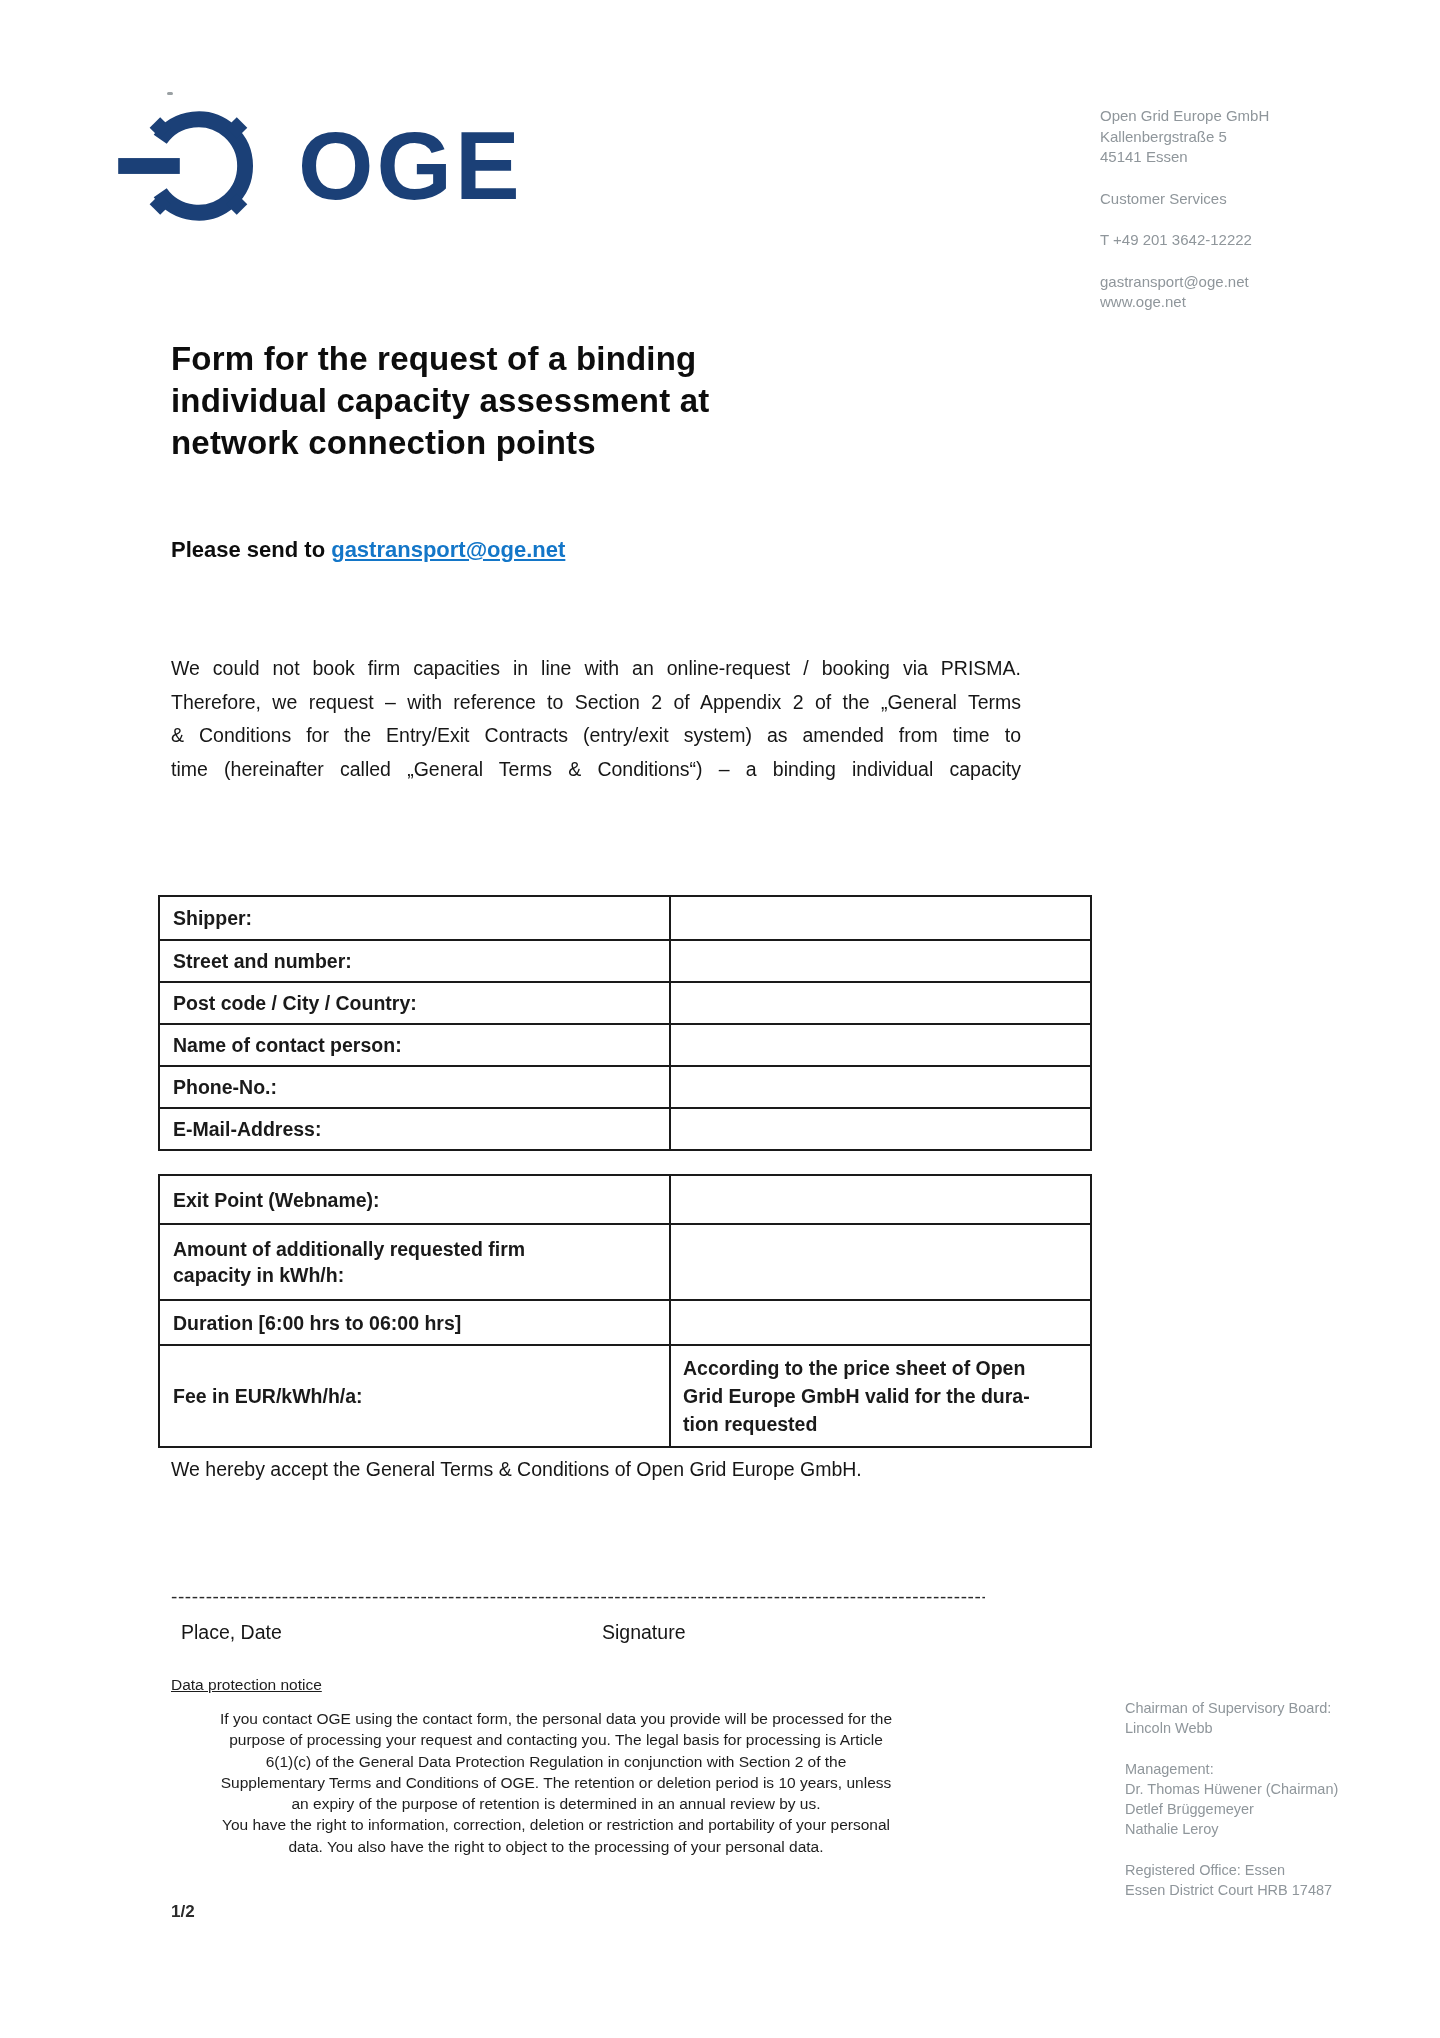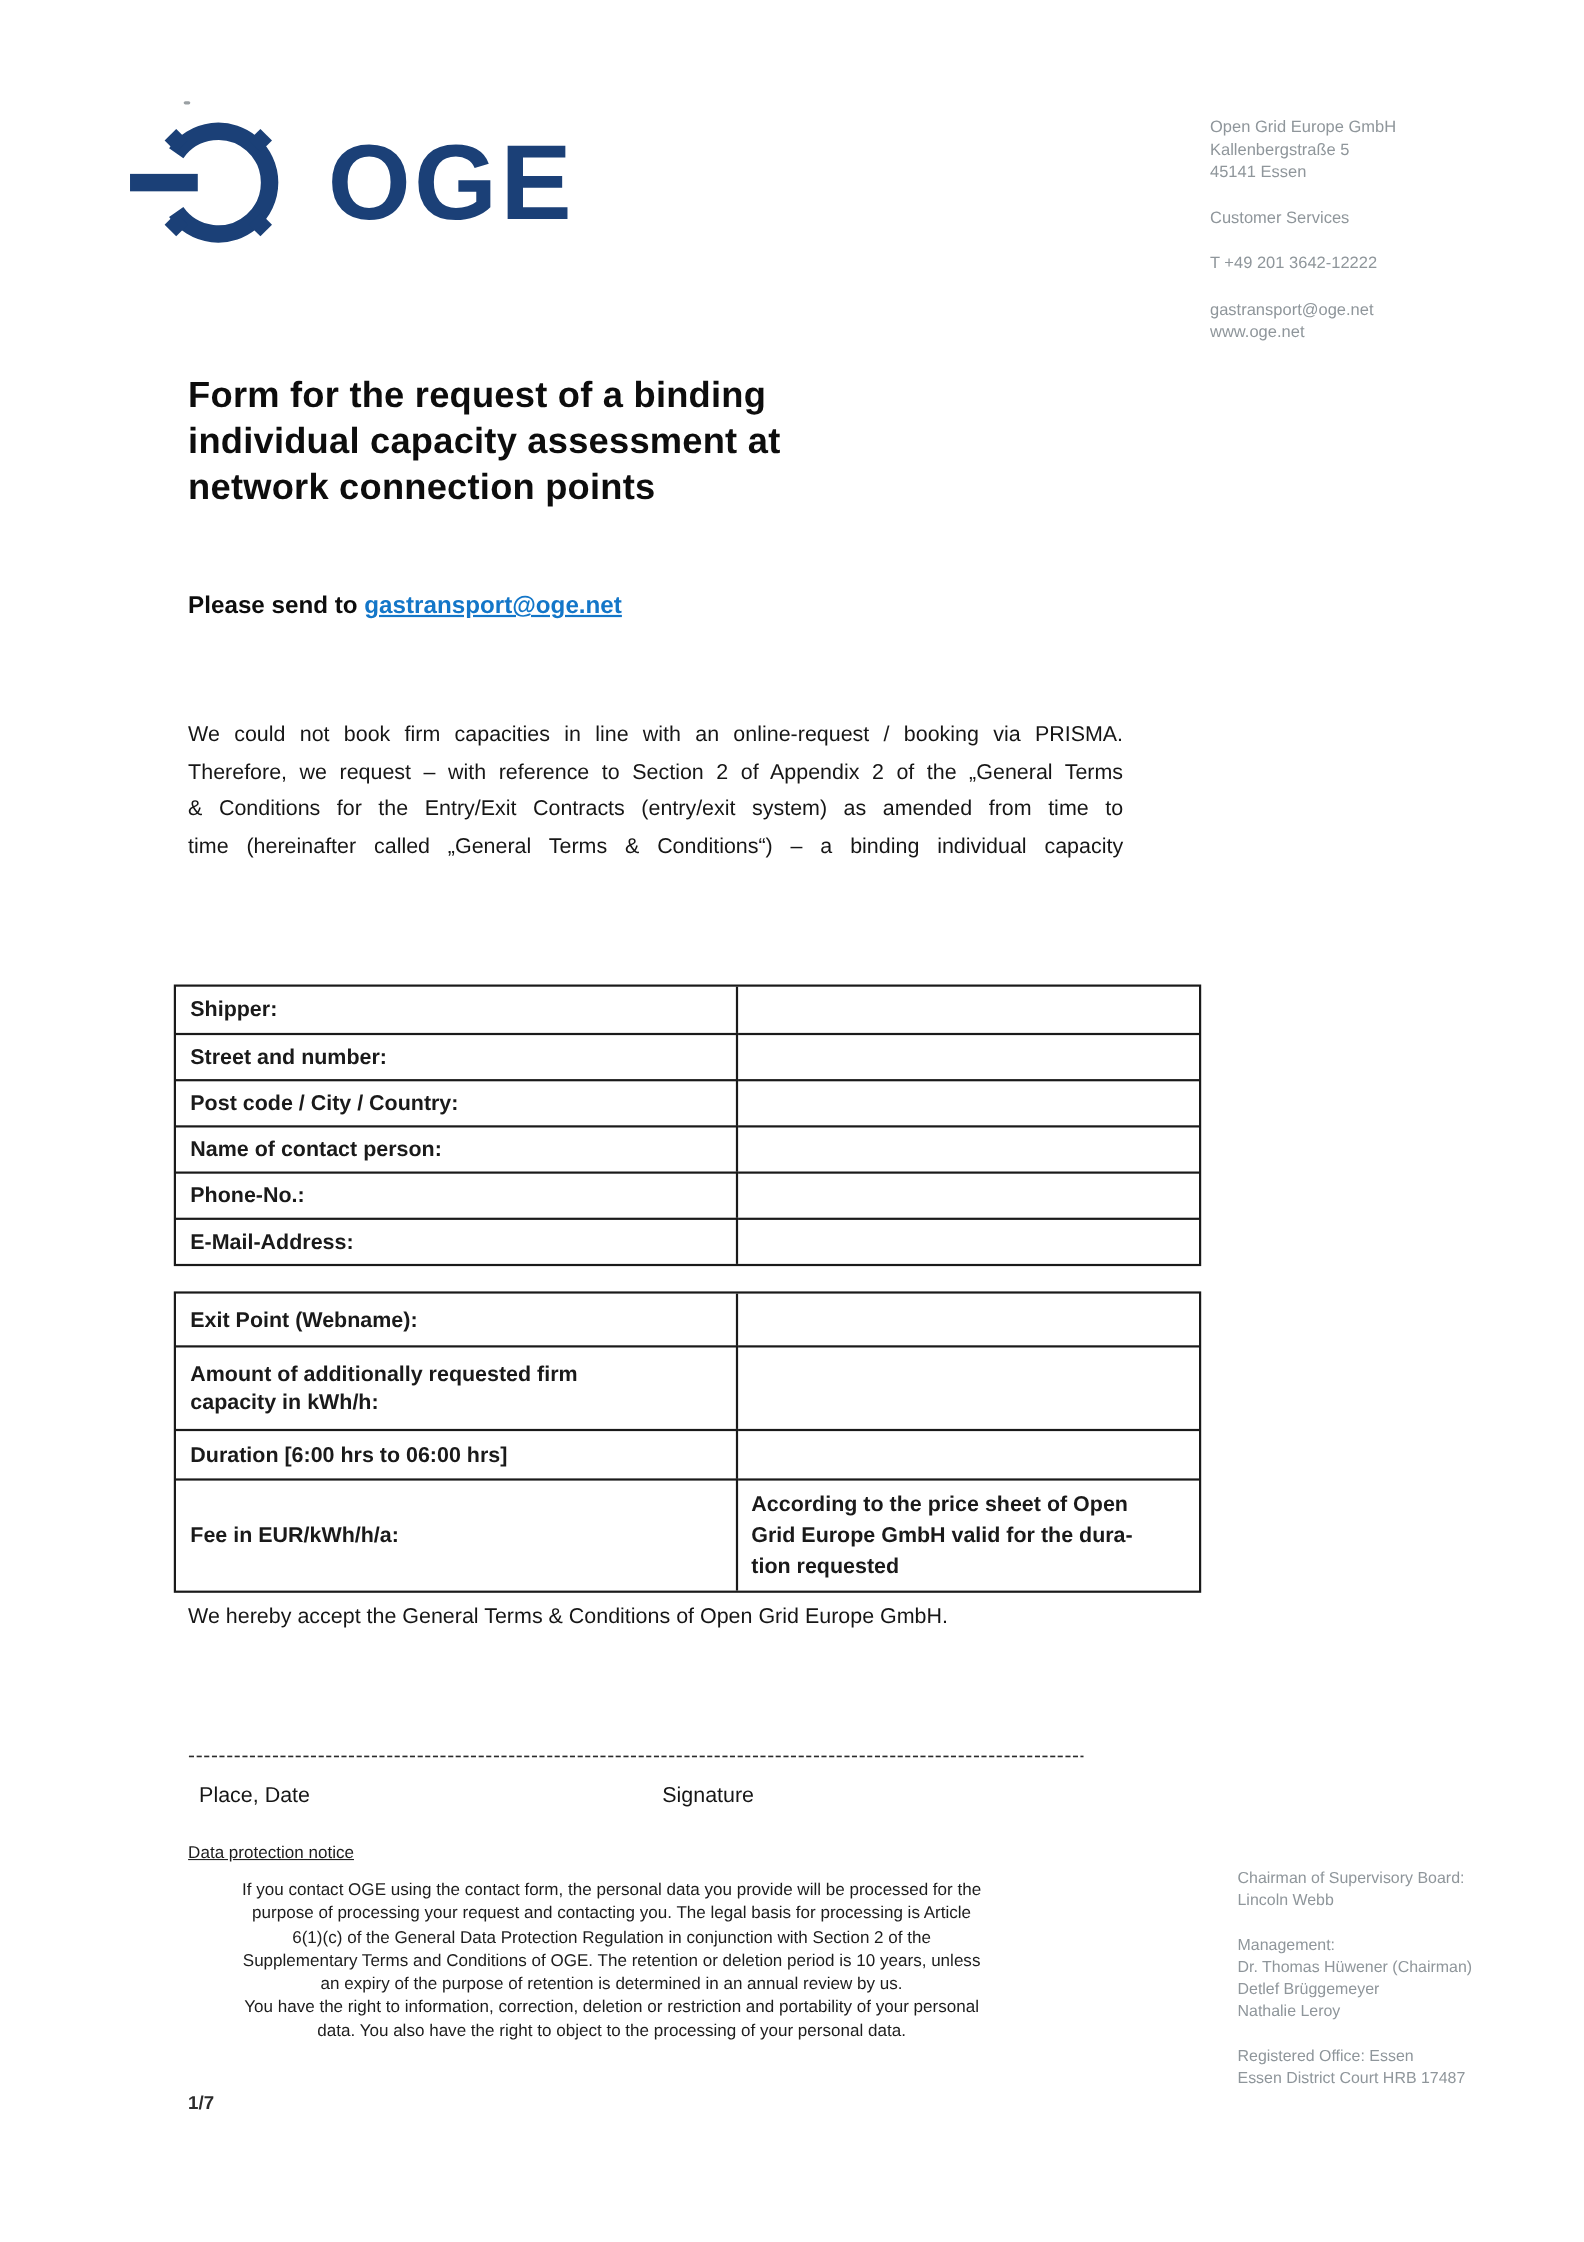--- a/index.html
+++ b/index.html
@@ -167,15 +167,15 @@
     <div class="info-gap"></div>
     <div>Management:</div>
     <div class="prelines">Dr. Thomas Hüwener (Chairman)
 Detlef Brüggemeyer
 Nathalie Leroy</div>
     <div class="info-gap"></div>
     <div>Registered Office: Essen</div>
     <div>Essen District Court HRB 17487</div>
   </div>
 
-  <div class="page-number">1/7</div>
+  <div class="page-number">1/2</div>
 
 </div>
 
 </body></html>

